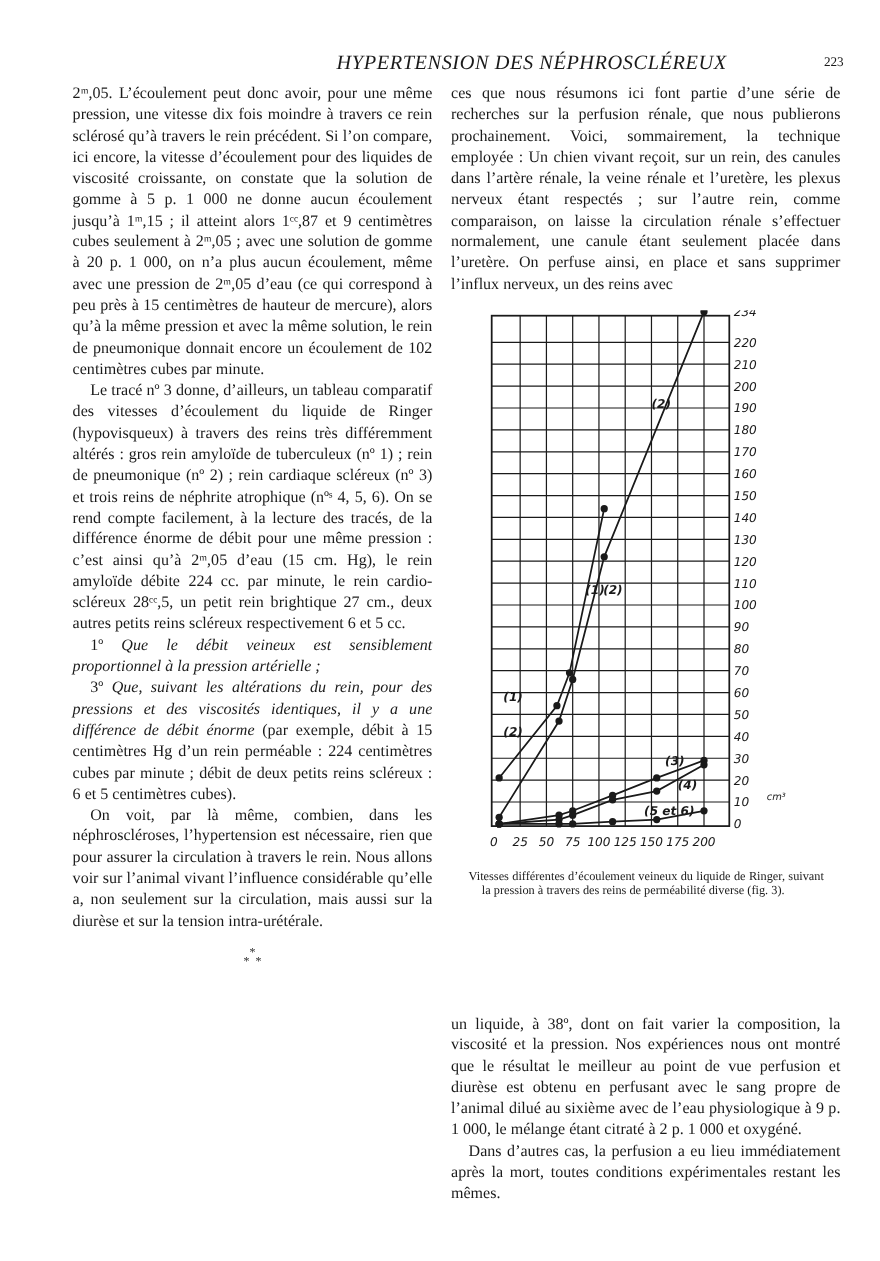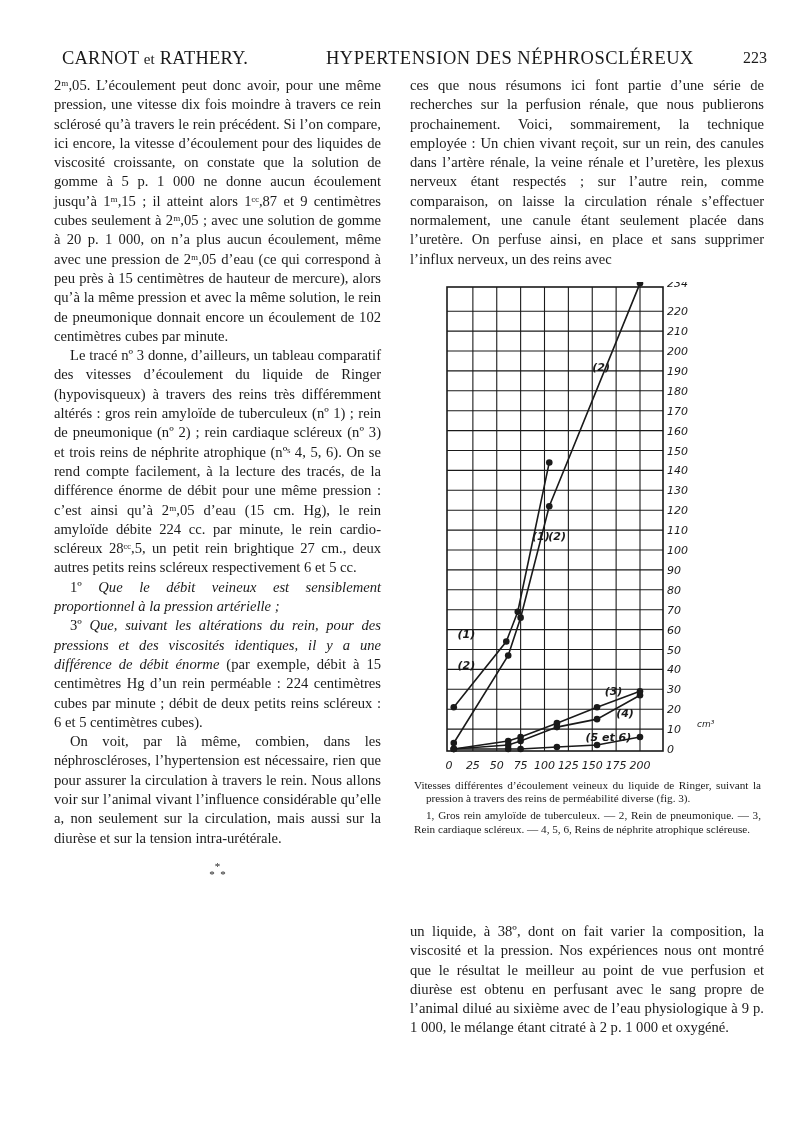--- a/index.html
+++ b/index.html
@@ -2,47 +2,46 @@
 <html><head>
 <meta charset="utf-8">
 <style>
   html, body { margin: 0; padding: 0; background: #ffffff; }
   body { width: 800px; height: 1146px; position: relative; overflow: hidden;
          font-family: "DejaVu Serif", "Liberation Serif", serif; color: #1a1a1a; }
   .header { position: absolute; left: 62px; top: 48px; width: 705px; height: 24px;
             font-family: "Liberation Serif", serif; font-size: 18.5px; }
   .header .authors { position: absolute; left: 0; top: 0; font-weight: normal; letter-spacing: 0.2px; }
   .header .authors .et { font-size: 15px; }
-  .header .title { position: absolute; left: 264px; top: 0; letter-spacing: 0.5px; }
-  .header .page { position: absolute; right: 0; top: 1px; font-size: 16px; }
+  .header .title { position: absolute; left: 244px; top: 0; font-style: italic; letter-spacing: 0.5px; }
+  .header .page { position: absolute; right: 0; top: 1px; font-size: 12px; }
 
   .col { position: absolute; font-family: "Liberation Serif", serif; font-size: 14.6px;
          line-height: 19.3px; text-align: justify; }
-  .col-left { left: 54px; top: 76px; width: 327px; }
+  .col-left { left: 66px; top: 76px; width: 327px; }
   .col-right { left: 410px; top: 76px; width: 354px; }
   .col p { margin: 0; }
   .col p.indent { text-indent: 16px; }
   .col .it { font-style: italic; margin-top: 48px; }
   .stars { text-align: center; margin: 14px 0 6px 0; font-size: 11px; line-height: 8px; }
   .bold-head { font-weight: bold; }
 
   .chart-wrap { position: absolute; left: 440px; top: 282px; width: 300px; height: 510px; }
   .chart-wrap svg { position: absolute; left: 0; top: 0; }
   .caption { position: absolute; left: 410px; top: 775px; width: 355px;
              font-family: "Liberation Serif", serif; font-size: 11.2px; line-height: 13.2px; text-align: justify; }
-  .caption p { margin: 4px; }
+  .caption p { margin: 16px; }
   .caption .hang { padding-left: 12px; text-indent: -12px; }
   .caption .ind { text-indent: 12px; }
   .col-right2 { left: 410px; top: 922px; width: 354px; }
 </style>
 </head>
 <body>
 
 <div class="header">
-  <span class="authors"><span>CARNOT</span> <span class="et">et</span> <span>RATHERY.</span></span>
   <span class="title">HYPERTENSION DES NÉPHROSCLÉREUX</span>
   <span class="page">223</span>
 </div>
 
 <div class="col col-left">
   <p>2ᵐ,05. L’écoulement peut donc avoir, pour une même pression, une vitesse dix fois moindre à travers ce rein sclérosé qu’à travers le rein précédent. Si l’on compare, ici encore, la vitesse d’écoulement pour des liquides de viscosité croissante, on constate que la solution de gomme à 5 p. 1 000 ne donne aucun écoulement jusqu’à 1ᵐ,15 ; il atteint alors 1ᶜᶜ,87 et 9 centimètres cubes seulement à 2ᵐ,05 ; avec une solution de gomme à 20 p. 1 000, on n’a plus aucun écoulement, même avec une pression de 2ᵐ,05 d’eau (ce qui correspond à peu près à 15 centimètres de hauteur de mercure), alors qu’à la même pression et avec la même solution, le rein de pneumonique donnait encore un écoulement de 102 centimètres cubes par minute.</p>
   <p class="indent">Le tracé nº 3 donne, d’ailleurs, un tableau comparatif des vitesses d’écoulement du liquide de Ringer (hypovisqueux) à travers des reins très différemment altérés : gros rein amyloïde de tuberculeux (nº 1) ; rein de pneumonique (nº 2) ; rein cardiaque scléreux (nº 3) et trois reins de néphrite atrophique (nºˢ 4, 5, 6). On se rend compte facilement, à la lecture des tracés, de la différence énorme de débit pour une même pression : c’est ainsi qu’à 2ᵐ,05 d’eau (15 cm. Hg), le rein amyloïde débite 224 cc. par minute, le rein cardio-scléreux 28ᶜᶜ,5, un petit rein brightique 27 cm., deux autres petits reins scléreux respectivement 6 et 5 cc.</p>
   <p class="indent"><span>1º</span> <span class="it">Que le débit veineux est sensiblement proportionnel à la pression artérielle ;</span></p>
   <p class="indent"><span>3º</span> <span class="it">Que, suivant les altérations du rein, pour des pressions et des viscosités identiques, il y a une différence de débit énorme</span><span> (par exemple, débit à 15 centimètres Hg d’un rein perméable : 224 centimètres cubes par minute ; débit de deux petits reins scléreux : 6 et 5 centimètres cubes).</span></p>
   <p class="indent">On voit, par là même, combien, dans les néphroscléroses, l’hypertension est nécessaire, rien que pour assurer la circulation à travers le rein. Nous allons voir sur l’animal vivant l’influence considérable qu’elle a, non seulement sur la circulation, mais aussi sur la diurèse et sur la tension intra-urétérale.</p>
@@ -158,18 +157,18 @@
       <text x="108.32" y="258.05" font-size="11" font-style="italic" font-weight="bold" font-family="DejaVu Sans, sans-serif" fill="#1a1a1a">(2)</text>
       <text x="152.25" y="88.89999999999998" font-size="11" font-style="italic" font-weight="bold" font-family="DejaVu Sans, sans-serif" fill="#1a1a1a">(2)</text>
       <text x="164.665" y="413.27" font-size="11" font-style="italic" font-weight="bold" font-family="DejaVu Sans, sans-serif" fill="#1a1a1a">(3)</text>
       <text x="176.125" y="435.16" font-size="11" font-style="italic" font-weight="bold" font-family="DejaVu Sans, sans-serif" fill="#1a1a1a">(4)</text>
       <text x="145.565" y="459.04" font-size="11" font-style="italic" font-weight="bold" font-family="DejaVu Sans, sans-serif" fill="#1a1a1a">(5 et 6)</text>
     </svg>
 </div>
 
 <div class="caption">
   <p class="hang">Vitesses différentes d’écoulement veineux du liquide de Ringer, suivant la pression à travers des reins de perméabilité diverse (fig. 3).</p>
-  <p class="ind">1, Gros rein amyloïde de tuberculeux. — 2, Rein de pneumonique. — 3, Rein cardiaque scléreux. — 4, 5, 6, Reins de néphrite atrophique scléreuse.</p>
 </div>
 
 <div class="col col-right2">
   <p>un liquide, à 38º, dont on fait varier la composition, la viscosité et la pression. Nos expériences nous ont montré que le résultat le meilleur au point de vue perfusion et diurèse est obtenu en perfusant avec le sang propre de l’animal dilué au sixième avec de l’eau physiologique à 9 p. 1 000, le mélange étant citraté à 2 p. 1 000 et oxygéné.</p>
+  <p class="indent">Dans d’autres cas, la perfusion a eu lieu immédiatement après la mort, toutes conditions expérimentales restant les mêmes.</p>
 </div>
 
 </body></html>

